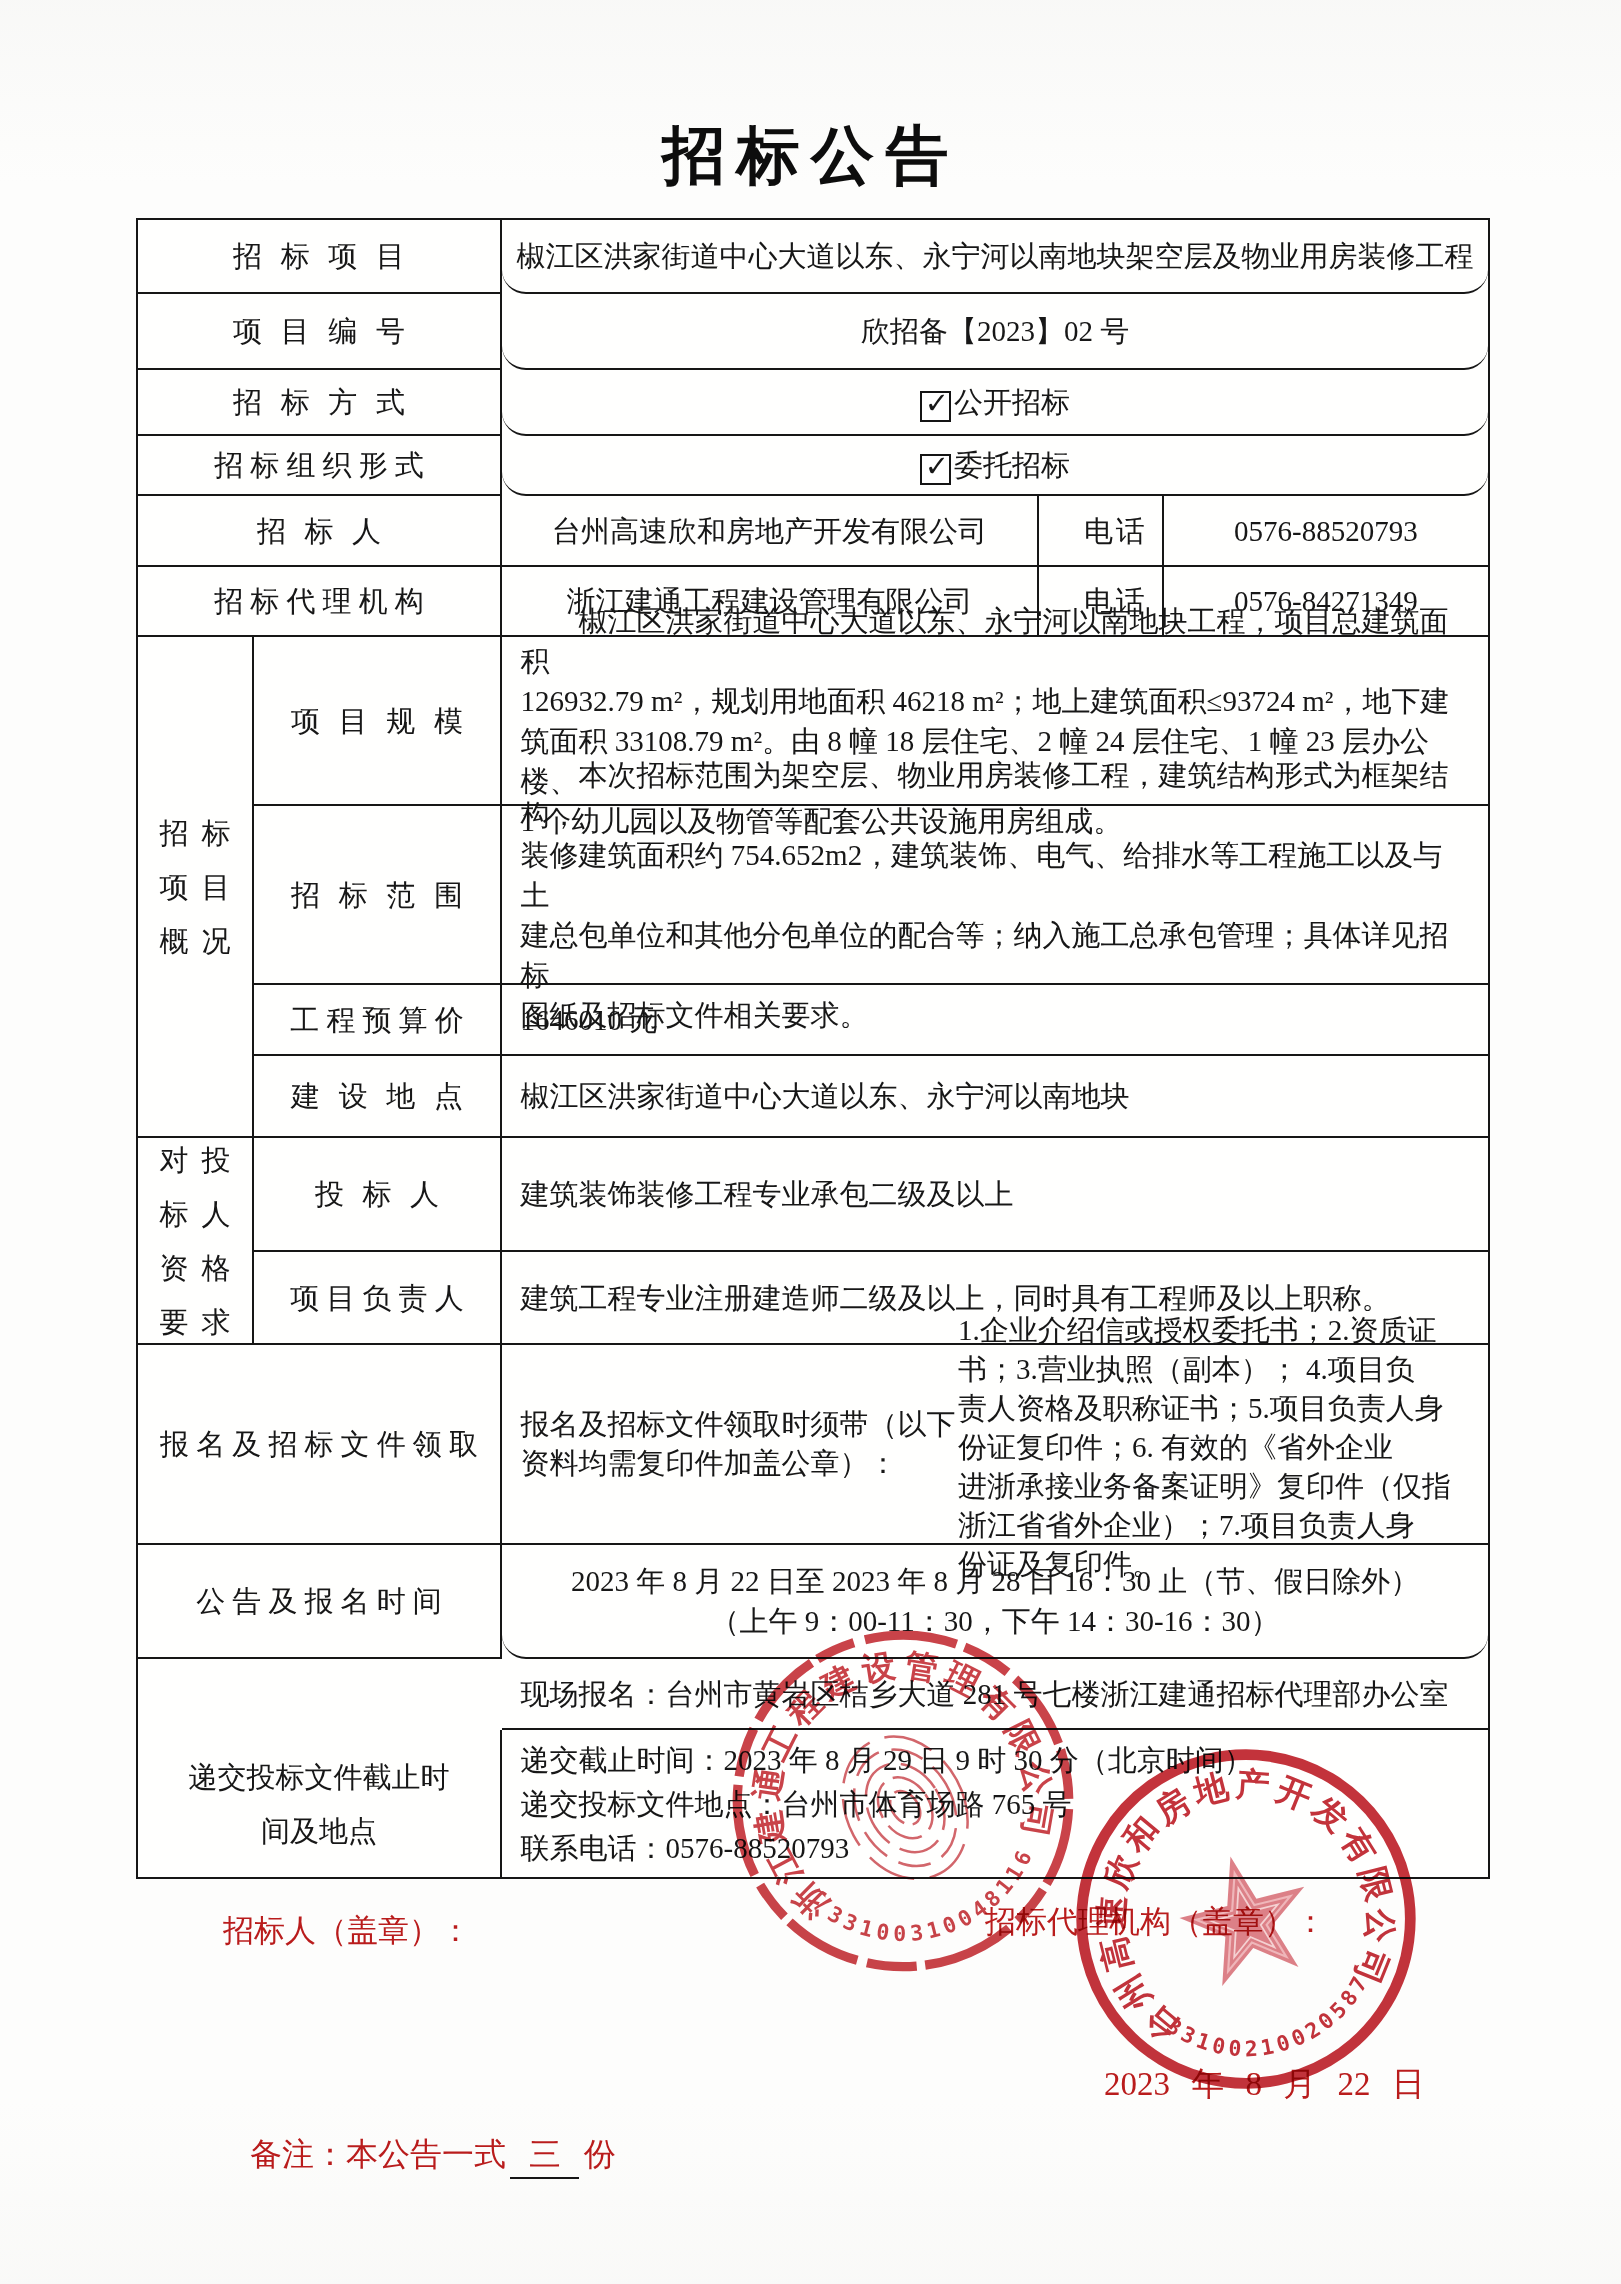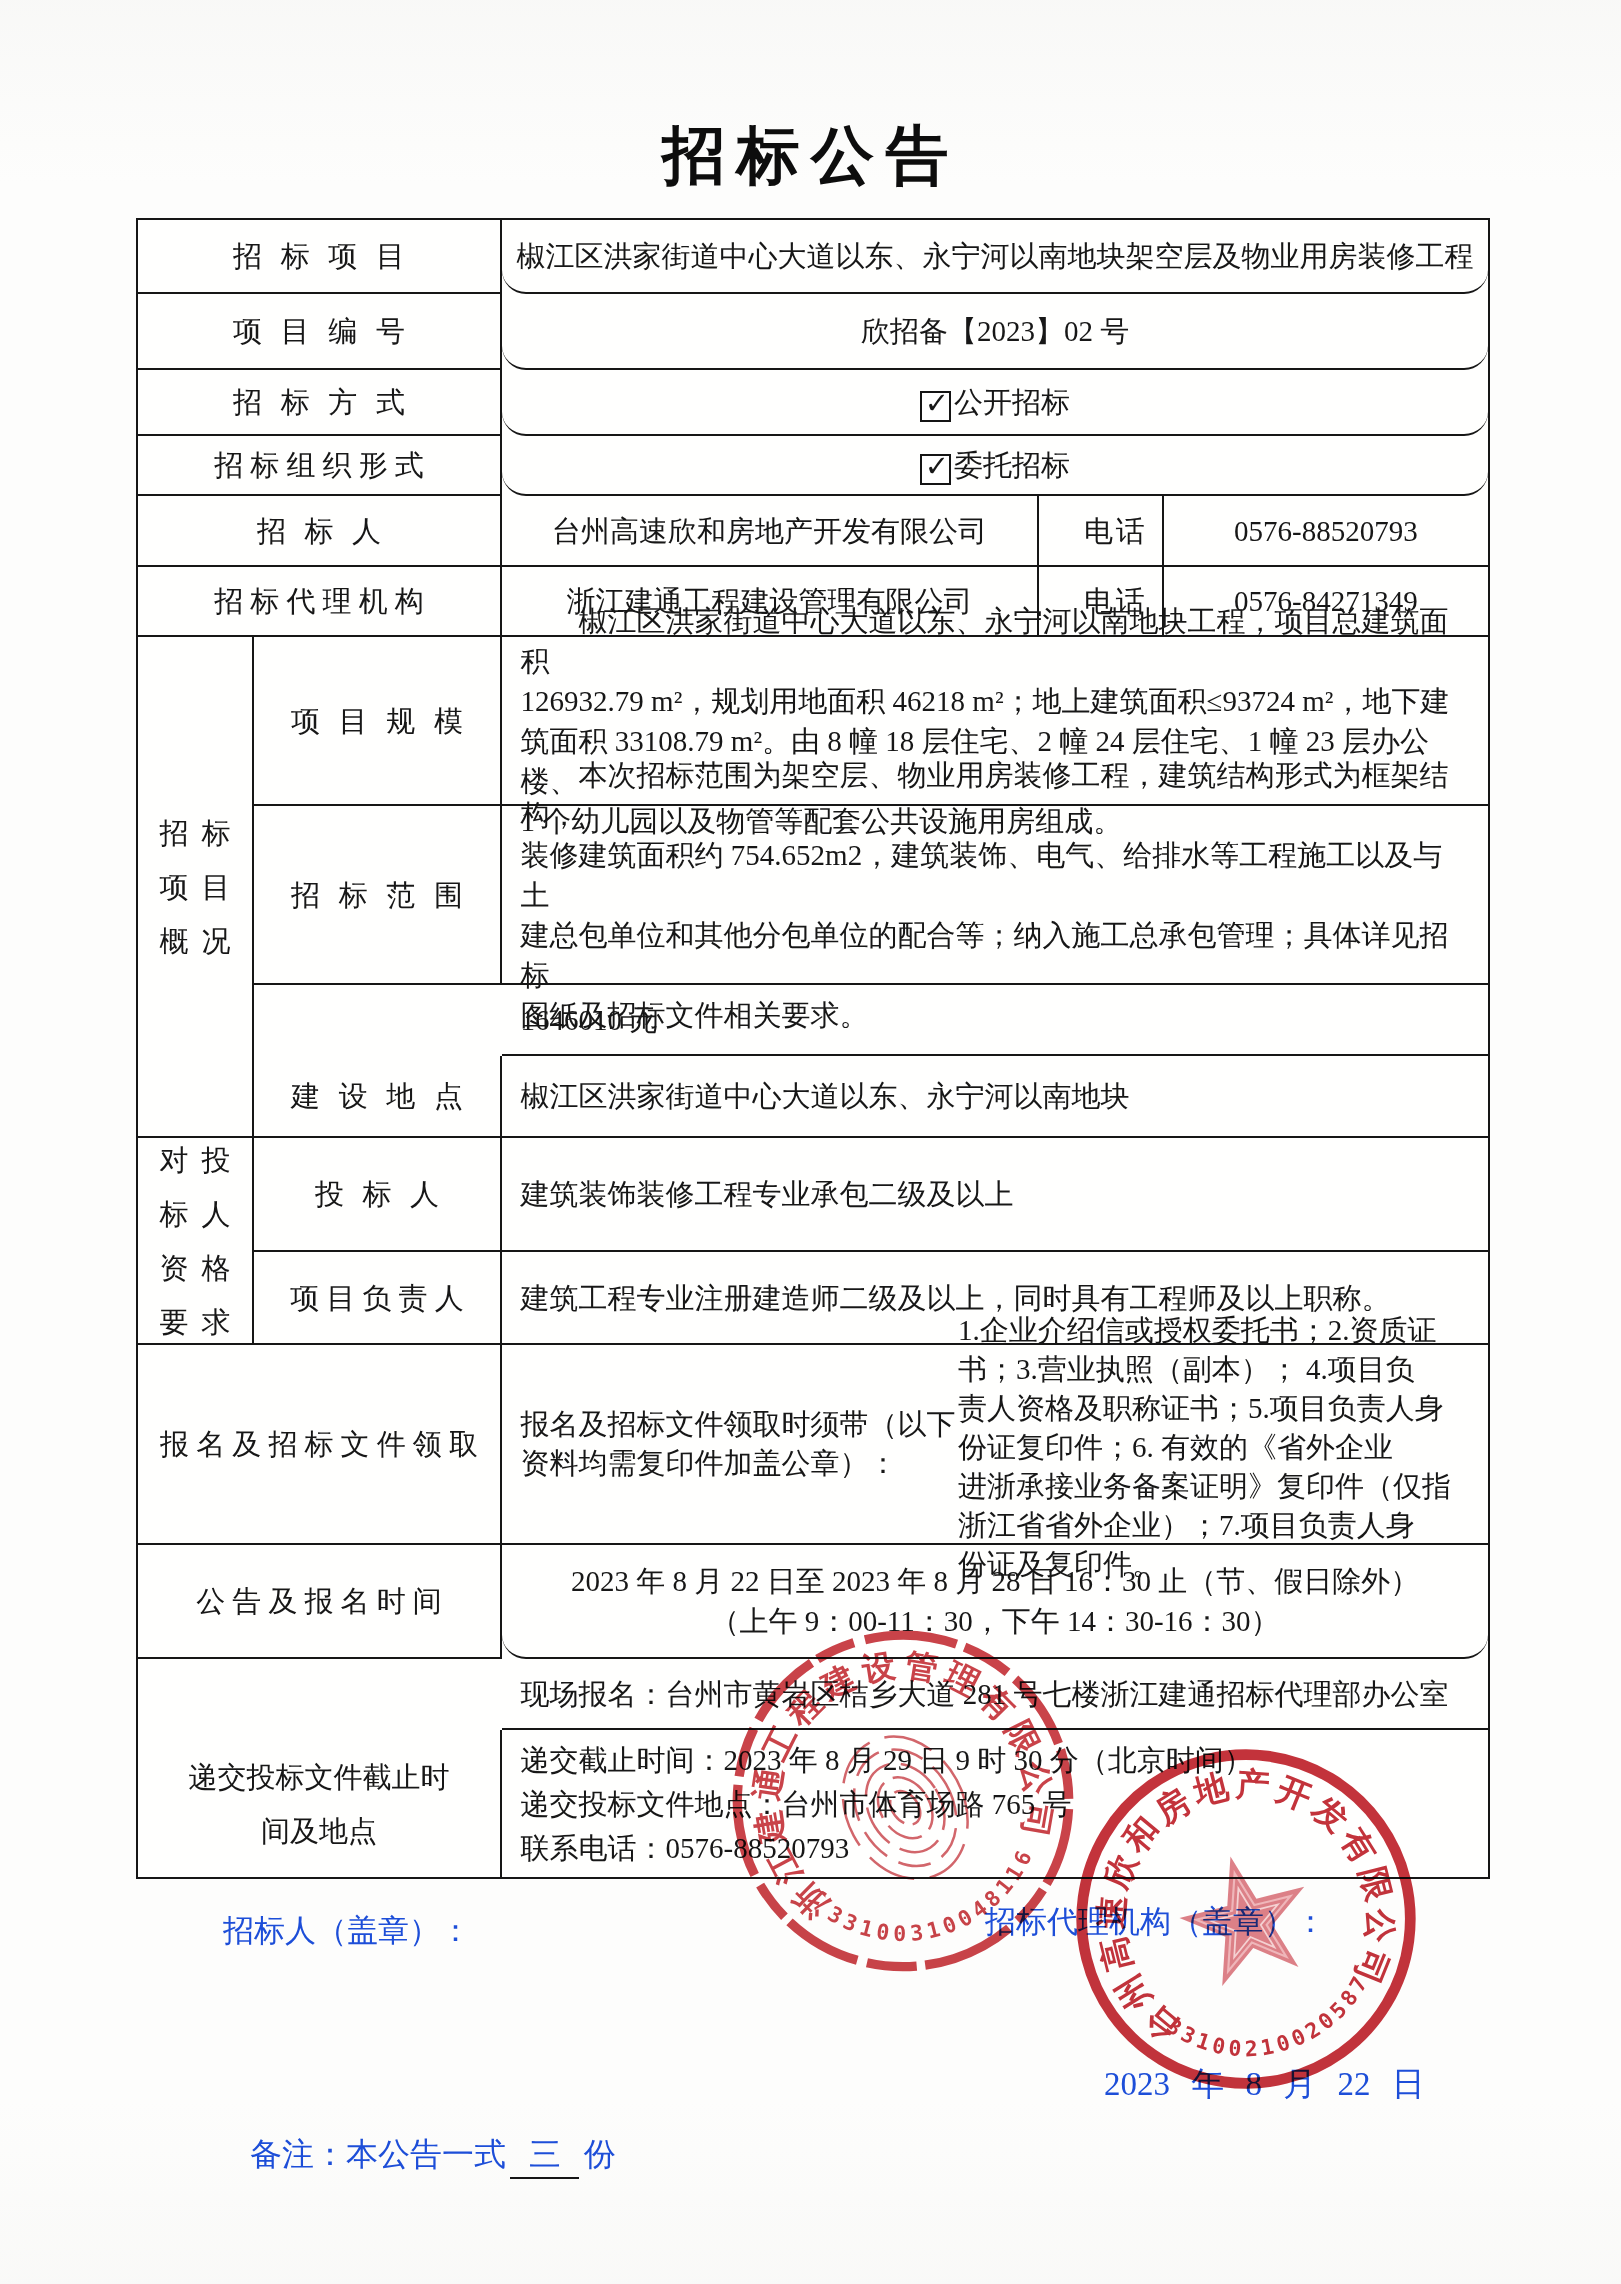--- a/index.html
+++ b/index.html
@@ -44,21 +44,21 @@
     display:inline-flex;width:27px;height:27px;border:2.9px solid #141414;
     align-items:center;justify-content:center;margin-right:2.9px;position:relative;top:4.3px;
     background:#fff;flex:0 0 auto;
   }
   .checkbox .check{
     font-family:"DejaVu Sans",sans-serif;font-size:29px;font-weight:bold;
     position:relative;top:-2.9px;left:1.4px;line-height:1;
   }
   .p{padding:0;margin:0;line-height:39px;}
   .p + .p{margin-top:7.1px;}
-  .footer-text{position:absolute;font-size:31px;color:#1d4ed8;}
+  .footer-text{position:absolute;font-size:31px;color:#b91c1c;}
   .note-underline{
     display:inline-block;border-bottom:2.9px solid #161616;padding:0 18.6px;margin:0 4.3px;
   }
   .stamp{position:absolute;mix-blend-mode:multiply;opacity:.93;}
   
   .scan-tone{position:absolute;left:0;top:0;right:0;bottom:0;pointer-events:none;
     background:linear-gradient(180deg,rgba(235,235,232,.25),rgba(255,255,255,0) 8%,rgba(255,255,255,0) 92%,rgba(238,238,235,.25));}
 </style>
 </head>
 <body>
@@ -114,20 +114,21 @@
 126932.79 m²，规划用地面积 46218 m²；地上建筑面积≤93724 m²，地下建
 筑面积 33108.79 m²。由 8 幢 18 层住宅、2 幢 24 层住宅、1 幢 23 层办公楼、
 1 个幼儿园以及物管等配套公共设施用房组成。</div>
 
   <div class="cell label sp-wide" style="grid-area:8/2/9/3">招标范围</div>
   <div class="cell content-left pre br0" style="grid-area:8/3/9/4">　　本次招标范围为架空层、物业用房装修工程，建筑结构形式为框架结构，
 装修建筑面积约 754.652m2，建筑装饰、电气、给排水等工程施工以及与土
 建总包单位和其他分包单位的配合等；纳入施工总承包管理；具体详见招标
 图纸及招标文件相关要求。</div>
 
+  <div class="cell label sp-mid" style="grid-area:9/2/10/3">工程预算价</div>
   <div class="cell content-left br0" style="grid-area:9/3/10/4">1646010 元</div>
 
   <div class="cell label sp-wide" style="grid-area:10/2/11/3">建设地点</div>
   <div class="cell content-left br0" style="grid-area:10/3/11/4">椒江区洪家街道中心大道以东、永宁河以南地块</div>
 
   <div class="cell label vlabel" style="grid-area:11/1/13/2">对投
 标人
 资格
 要求</div>
 

